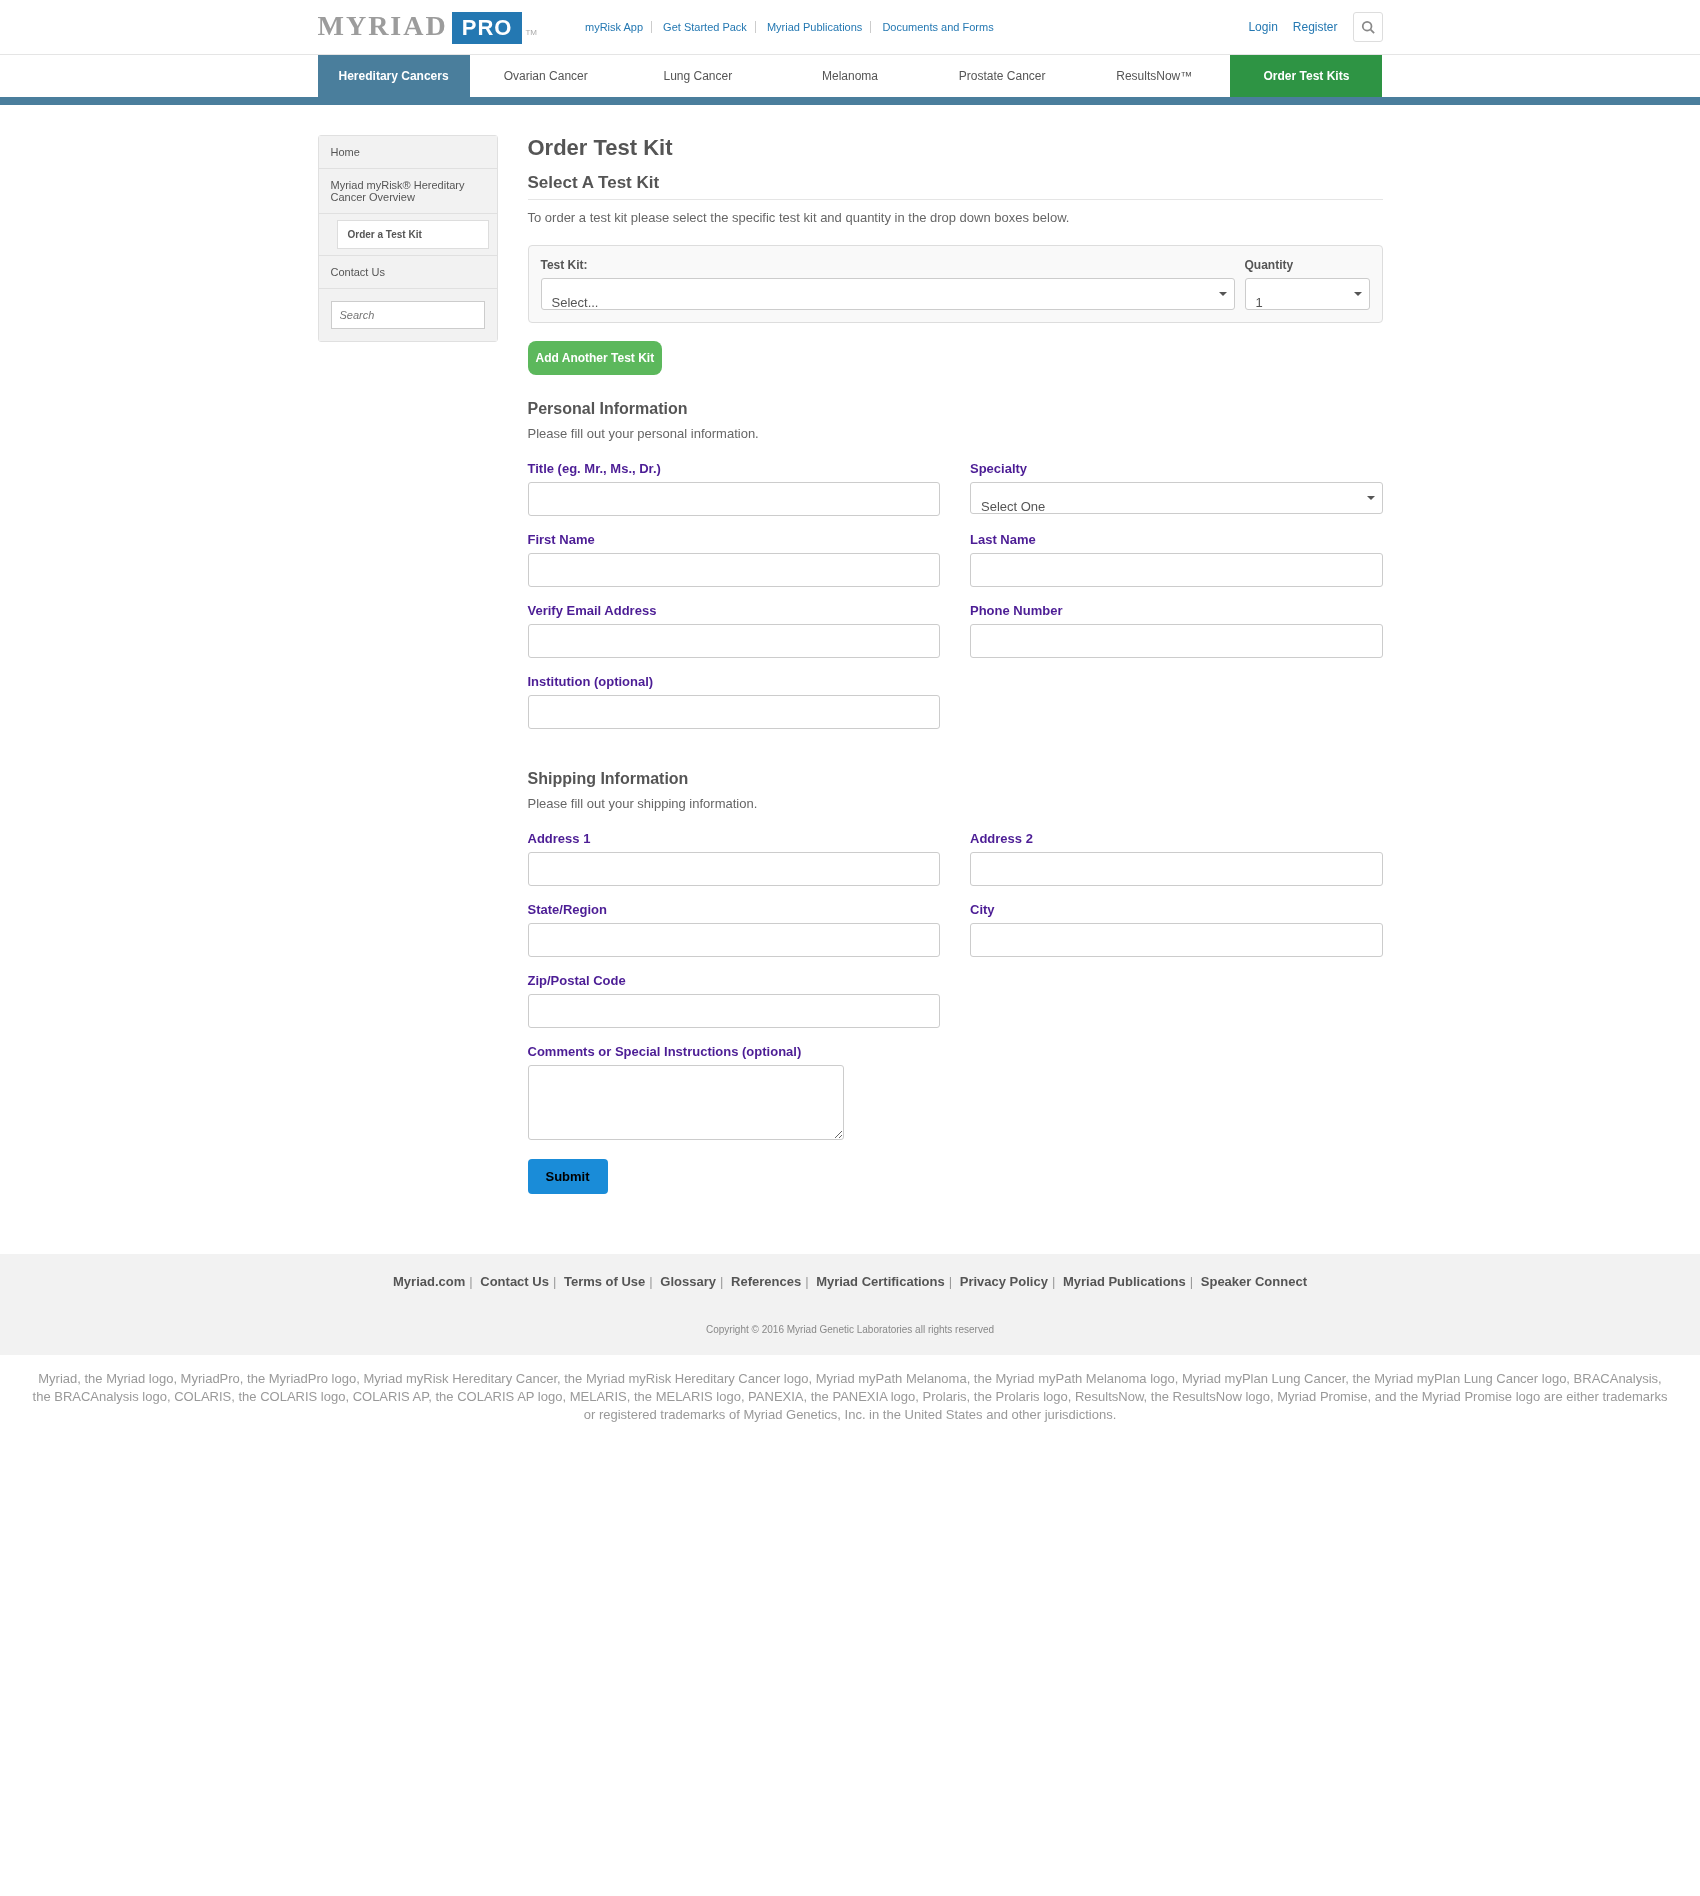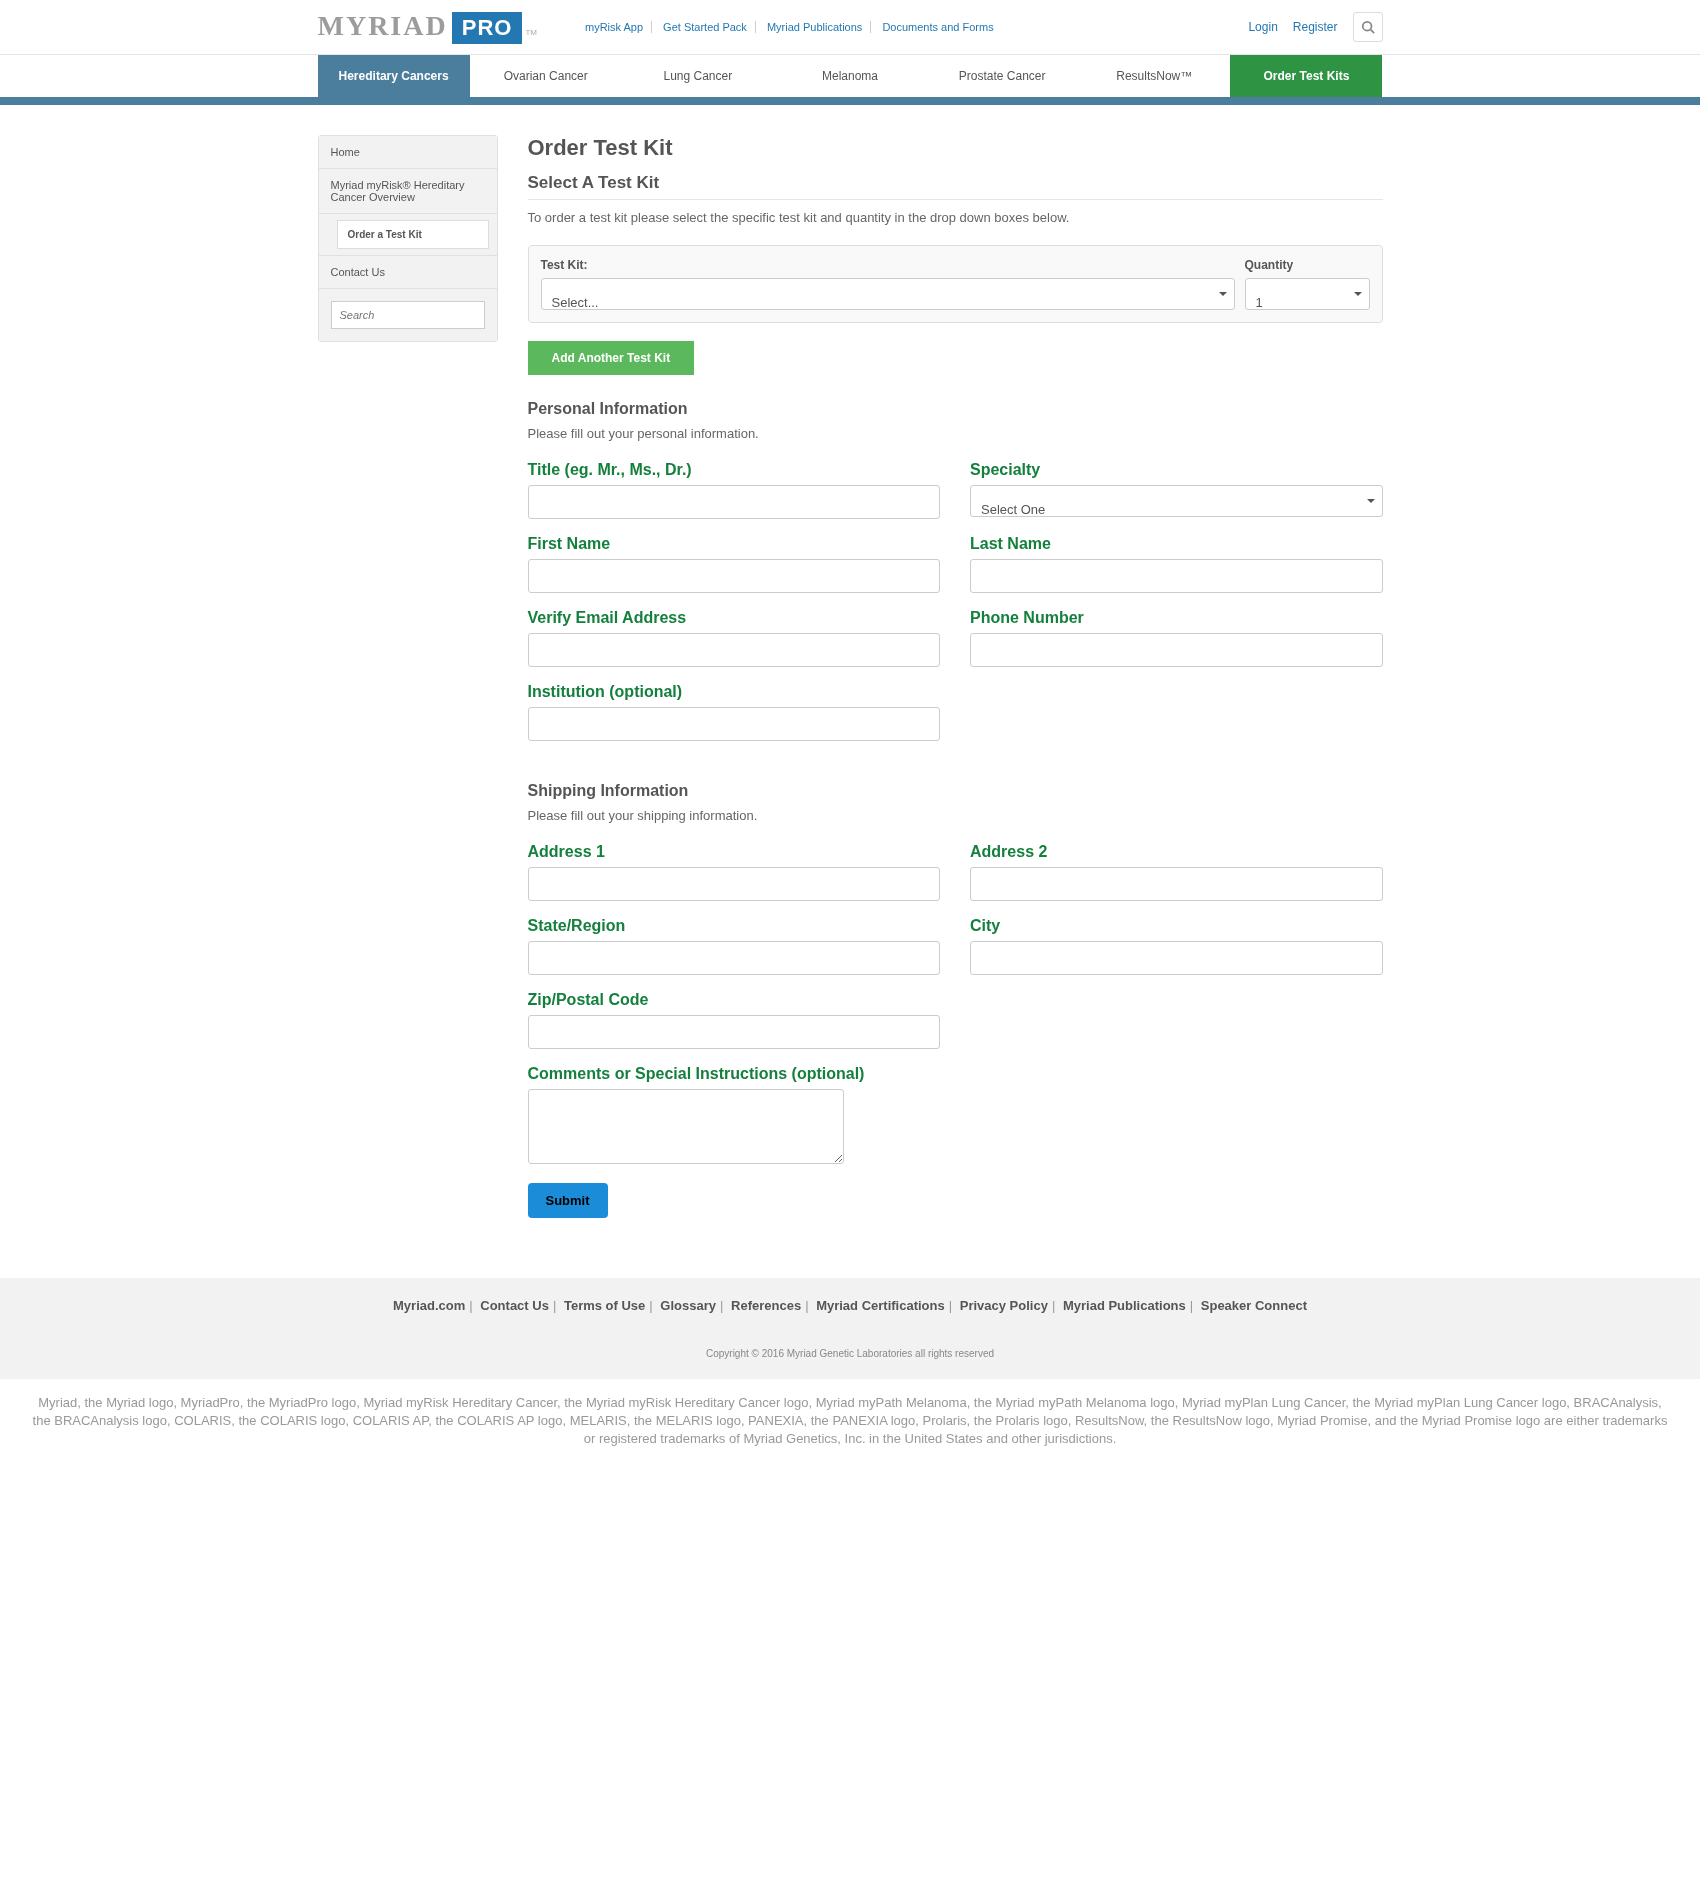--- a/index.html
+++ b/index.html
@@ -36,27 +36,27 @@
 .sub-hr { border: none; border-bottom: 1px solid #e5e5e5; margin-bottom: 10px; }
 .desc { font-size: 13px; color: #666; margin-bottom: 20px; }
 .kit-box { border: 1px solid #ddd; border-radius: 4px; background: #f9f9f9; padding: 12px; margin-bottom: 18px; }
 .kit-row { display: flex; gap: 10px; }
 .kit-col1 { flex: 1; }
 .kit-col2 { width: 125px; }
 .kit-label { font-size: 12px; font-weight: bold; color: #555; margin-bottom: 6px; display: block; }
 .sel { width: 100%; height: 32px; border: 1px solid #ccc; border-radius: 3px; background: #fff; padding: 16px 24px 0 10px; font-size: 13px; color: #555; appearance: none; position: relative; }
 .sel-wrap { position: relative; }
 .sel-wrap::after { content: ""; position: absolute; right: 8px; top: 50%; transform: translateY(-50%); width: 0; height: 0; border-left: 4px solid transparent; border-right: 4px solid transparent; border-top: 4px solid #555; pointer-events: none; box-shadow: 0 -6px 0 -2px #555; }
-.btn-green { background: #5cb85c; color: #fff; border: none; border-radius: 0; padding: 10px 24px; font-size: 12px; font-weight: bold; cursor: pointer; }
+.btn-green { background: #5cb85c; color: #fff; border: none; border-radius: 8px; padding: 10px 8px; font-size: 12px; font-weight: bold; cursor: pointer; }
 .btn-blue { background: #1a8cd8; color: #000000; border: none; border-radius: 4px; padding: 10px 18px; font-size: 13px; font-weight: bold; cursor: pointer; }
 .section-h { font-size: 16px; font-weight: bold; color: #555; margin: 25px 0 8px; }
 .form-grid { display: flex; flex-wrap: wrap; gap: 0 30px; }
 .form-col { width: calc(50% - 15px); margin-bottom: 16px; }
 .form-col.full { width: 100%; }
-.flabel { font-size: 16px; font-weight: bold; color: #15803d; display: block; margin-bottom: 6px; }
+.flabel { font-size: 13px; font-weight: bold; color: #4c1d95; display: block; margin-bottom: 6px; }
 .finput { width: 100%; height: 34px; border: 1px solid #ccc; border-radius: 3px; padding: 0 10px; font-size: 13px; }
 .ftextarea { width: 37%; height: 75px; border: 1px solid #ccc; border-radius: 3px; padding: 8px; font-size: 13px; resize: both; }
 .footer { background: #f2f2f2; padding: 20px 0; text-align: center; font-size: 13px; margin-top: 20px; }
 .footer a { color: #555; text-decoration: none; font-weight: bold; }
 .footer-sep { color: #999; padding: 0 4px; }
 .copy { font-size: 10px; color: #888; margin-top: 35px; }
 .legal { font-size: 13px; color: #999; text-align: center; padding: 15px 30px; line-height: 1.4; }
 .mag { width: 14px; height: 14px; }
 </style>
 </head>

